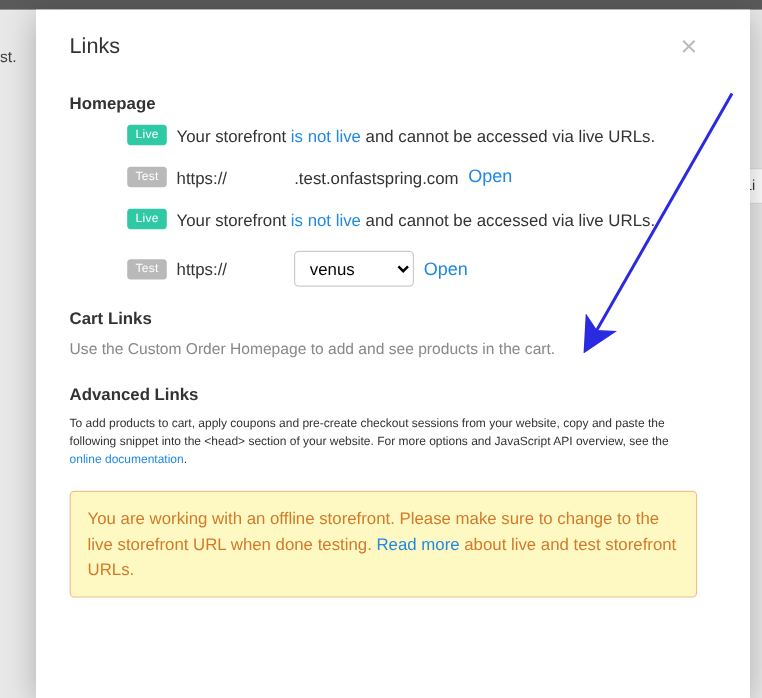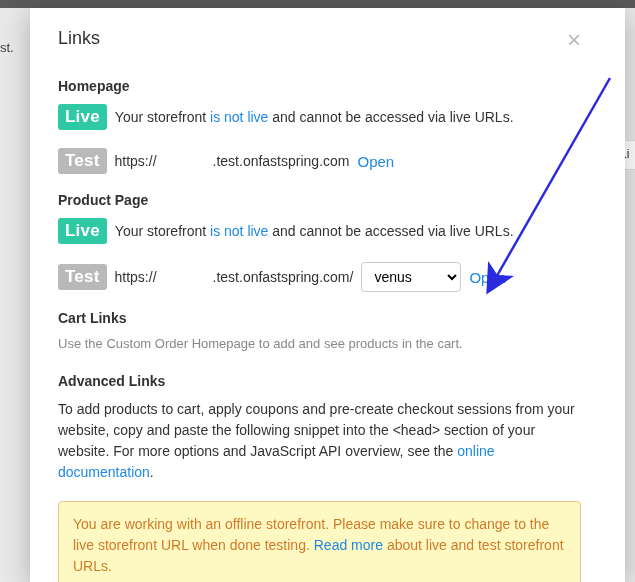--- a/index.html
+++ b/index.html
@@ -9,29 +9,29 @@
   .bg-left { position:absolute; top:40px; left:0; width:30px; color:#404040; font-size:13px; }
   .bg-right-btn { position:absolute; top:140px; right:0; width:20px; height:30px; background:#fff; border:1px solid #ddd; border-right:none; font-size:12px; padding:6px 4px; color:#333; overflow:hidden; }
 
   .modal { position:absolute; top:8px; left:30px; right:10px; bottom:0; background:#fff; box-shadow:0 5px 25px rgba(0,0,0,.25); padding:20px 44px 0 28px; overflow:hidden; }
   .modal-header { display:flex; justify-content:space-between; align-items:flex-start; margin-bottom:26px; }
   .modal-title { font-size:18px; color:#333; font-weight:500; }
   .close { font-size:24px; color:#bbb; line-height:1; cursor:pointer; font-weight:400; }
 
   .section-h { font-size:14px; font-weight:700; color:#333; margin-bottom:10px; }
   .row { display:flex; align-items:center; gap:8px; margin-bottom:18px; font-size:14px; color:#333; flex-wrap:wrap; }
-  .badge { display:inline-block; font-size:17px; font-weight:700; color:#fff; padding:3px 7px; border-radius:3px; letter-spacing:.2px; }
+  .badge { display:inline-block; font-size:10px; font-weight:400; color:#fff; padding:3px 7px; border-radius:3px; letter-spacing:.2px;margin-left:48px; }
   .badge-live { background:#2fc9a6; }
   .badge-test { background:#b9b9b9; }
   .nl { color:#1e88e5; }
   .link { color:#1e88e5; cursor:pointer; }
   .open { color:#1e88e5; font-size:15px; cursor:pointer; }
   select { font-size:14px; padding:5px 8px; border:1px solid #ccc; border-radius:4px; background:#fff; min-width:100px; }
   .muted { font-size:13px; color:#888; margin-bottom:22px; }
-  .para { font-size:14px; color:#333; line-height:1.5; margin-bottom:18px; }
+  .para { font-size:10px; color:#333; line-height:1.5; margin-bottom:18px; }
   .alert { border:1px solid #f2c089; background:#fef9c3; color:#d07a2a; border-radius:4px; padding:12px 14px; font-size:14px; line-height:1.5; }
   .alert .link { color:#1e88e5; }
 
   svg.arrow { position:absolute; top:60px; left:430px; width:180px; height:240px; pointer-events:none; }
 </style>
 </head>
 <body>
 
 <div class="bg">
   <div class="bg-top"></div>
@@ -53,32 +53,30 @@
     </span>
   </div>
   <div class="row">
     <span class="badge badge-test">Test</span>
     <span>https://</span>
     <span style="width:40px"></span>
     <span>.test.onfastspring.com</span>
     <span class="open">Open</span>
   </div>
 
-  <div class="section-h">Product Page</div>
   <div class="row">
     <span class="badge badge-live">Live</span>
     <span>
       <span>Your storefront </span><span class="nl">is not live</span><span> and cannot be accessed via live URLs.</span>
     </span>
   </div>
   <div class="row">
     <span class="badge badge-test">Test</span>
     <span>https://</span>
     <span style="width:40px"></span>
-    <span>.test.onfastspring.com/</span>
     <select>
       <option value="venus">venus</option>
     </select>
     <span class="open">Open</span>
   </div>
 
   <div class="section-h">Cart Links</div>
   <div class="muted">Use the Custom Order Homepage to add and see products in the cart.</div>
 
   <div class="section-h">Advanced Links</div>

